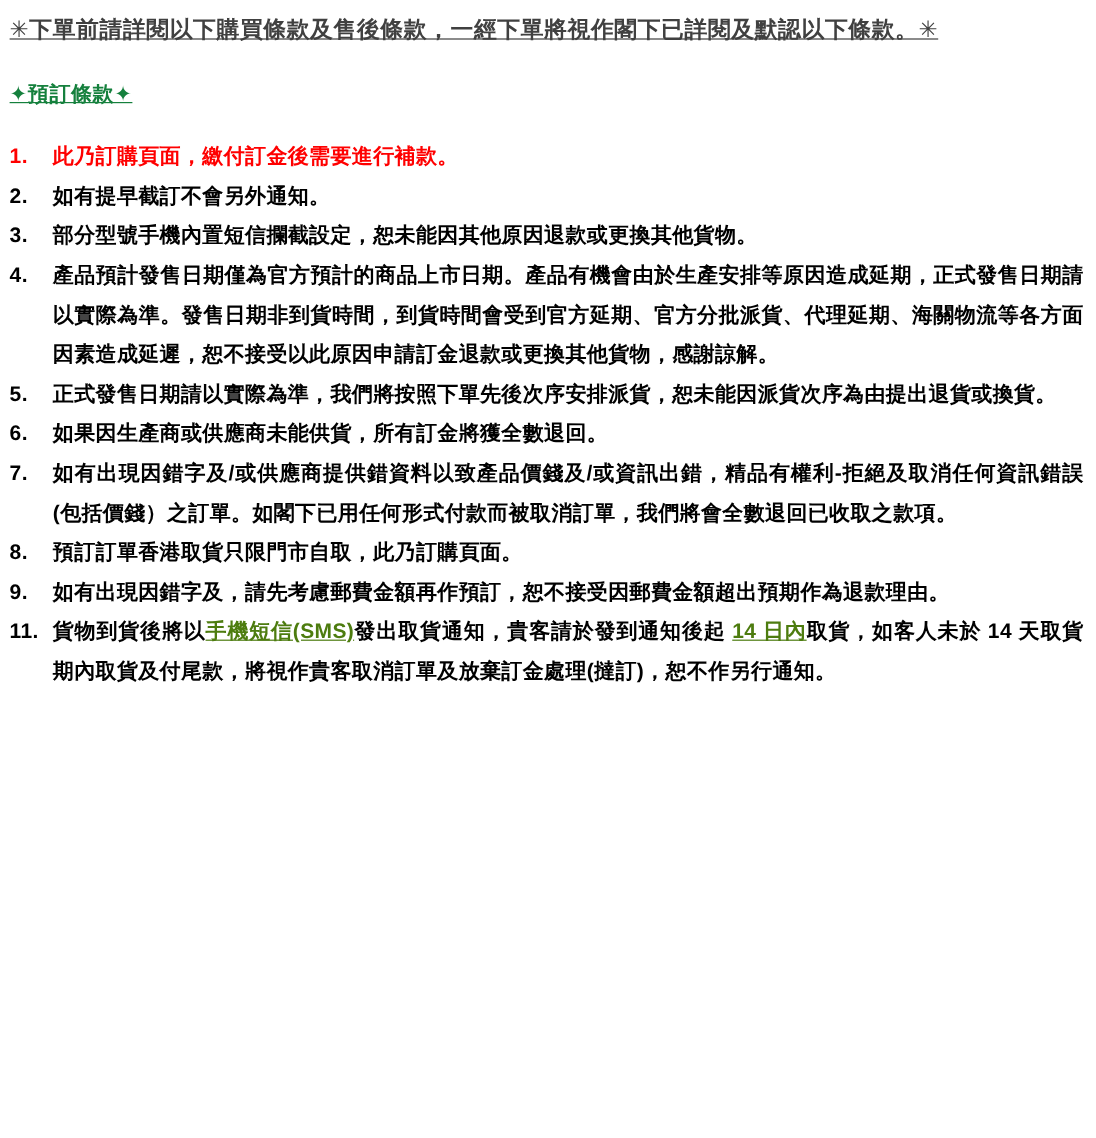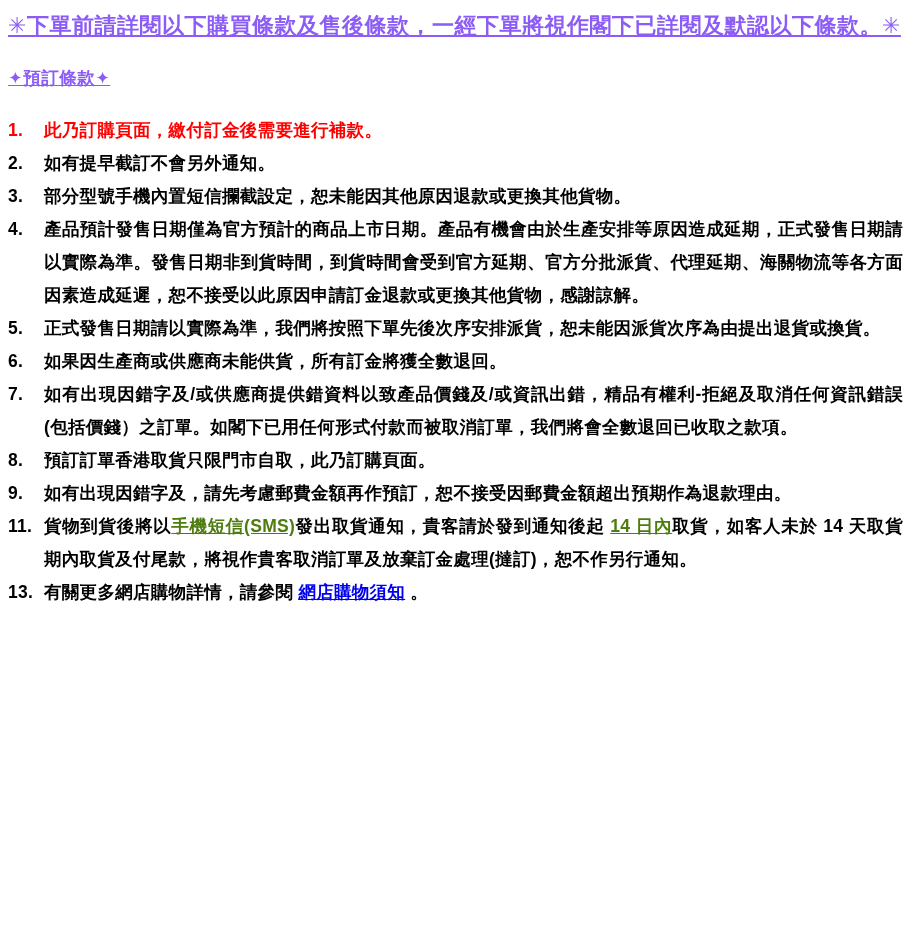--- a/index.html
+++ b/index.html
@@ -13,29 +13,29 @@
     color: #000000;
     -webkit-font-smoothing: antialiased;
   }
   .page {
     width: 913px;
     box-sizing: border-box;
     padding: 8px 10px 12px 8px;
     background: #ffffff;
   }
   .notice {
-    color: #8b5cf6;
+    color: #404040;
     text-decoration: underline;
-    font-size: 22px;
+    font-size: 19px;
     line-height: 28px;
     margin: 4px 0 26px 0;
     letter-spacing: 0.5px;
   }
   .section-title {
-    color: #8b5cf6;
+    color: #15803d;
     font-size: 17.5px;
     text-decoration: underline;
     margin: 0 0 24px 0;
     letter-spacing: 0.5px;
   }
   .terms {
     margin: 0;
     padding: 0;
     list-style: none;
   }
@@ -109,18 +109,14 @@
         <span class="content"><span>預訂訂單香港取貨只限門市自取，此乃訂購頁面。</span></span>
       </div>
       <div class="term">
         <span class="num">9.</span>
         <span class="content"><span>如有出現因錯字及，請先考慮郵費金額再作預訂，恕不接受因郵費金額超出預期作為退款理由。</span></span>
       </div>
       <div class="term">
         <span class="num">11.</span>
         <span class="content"><span>貨物到貨後將以</span><span class="red-underline">手機短信(SMS)</span><span>發出取貨通知，貴客請於發到通知後起 </span><span class="red-underline">14 日內</span><span>取貨，如客人未於 14 天取貨期內取貨及付尾款，將視作貴客取消訂單及放棄訂金處理(撻訂)，恕不作另行通知。</span></span>
       </div>
-      <div class="term">
-        <span class="num">13.</span>
-        <span class="content"><span>有關更多網店購物詳情，請參閱 </span><a class="link" href="#">網店購物須知</a><span> 。</span></span>
-      </div>
     </div>
 </div>
 
 </body></html>

